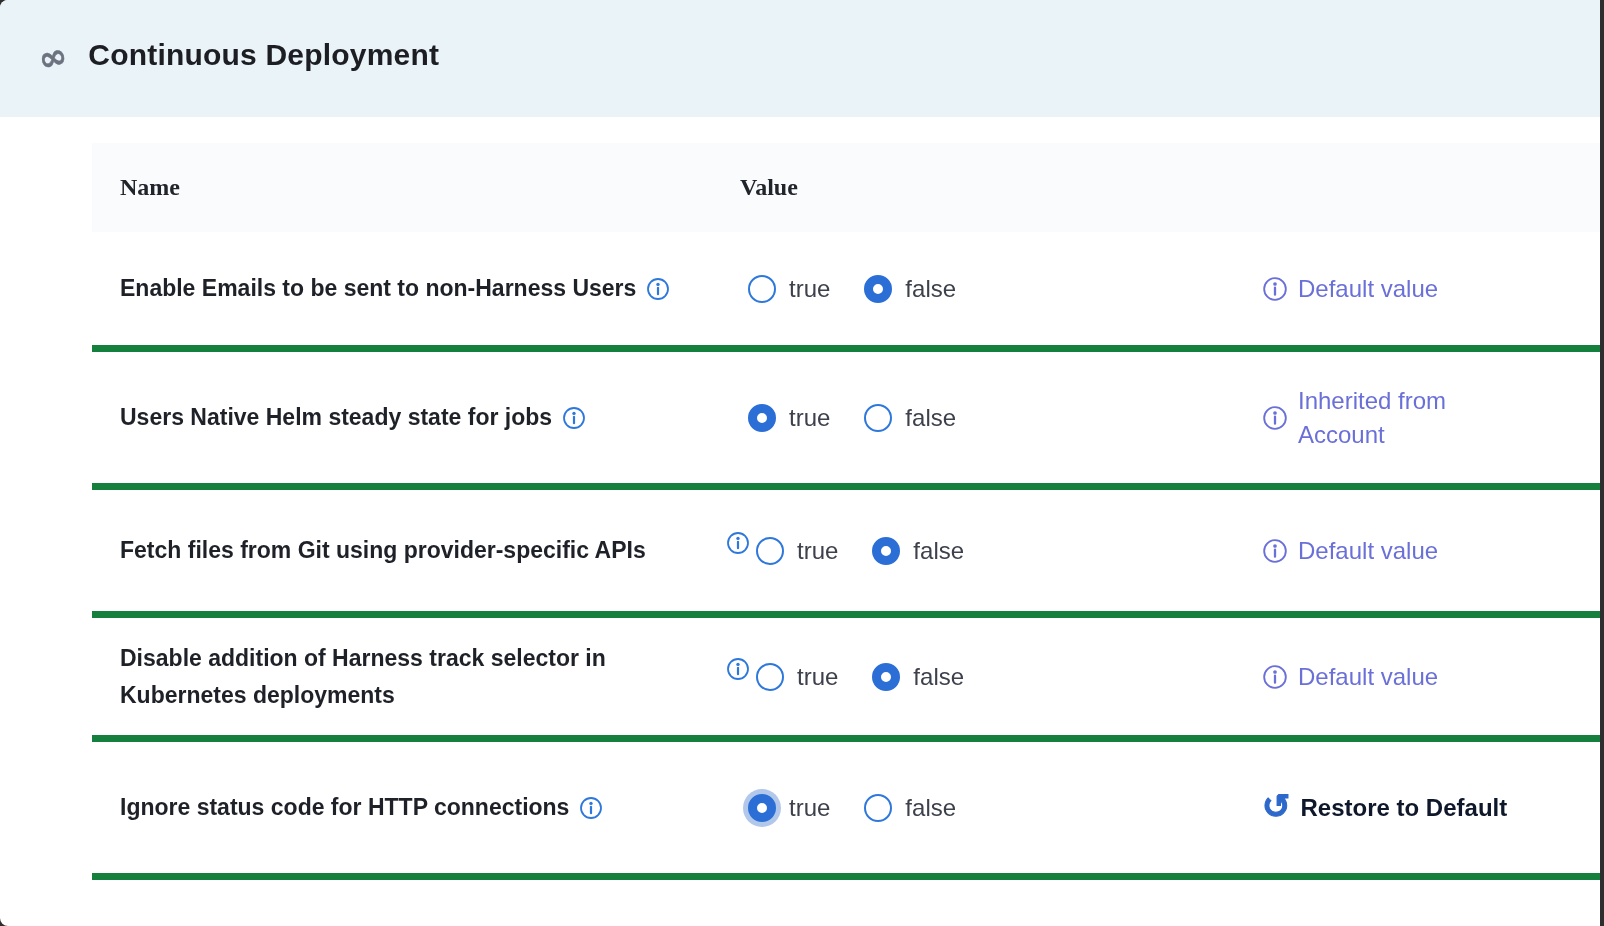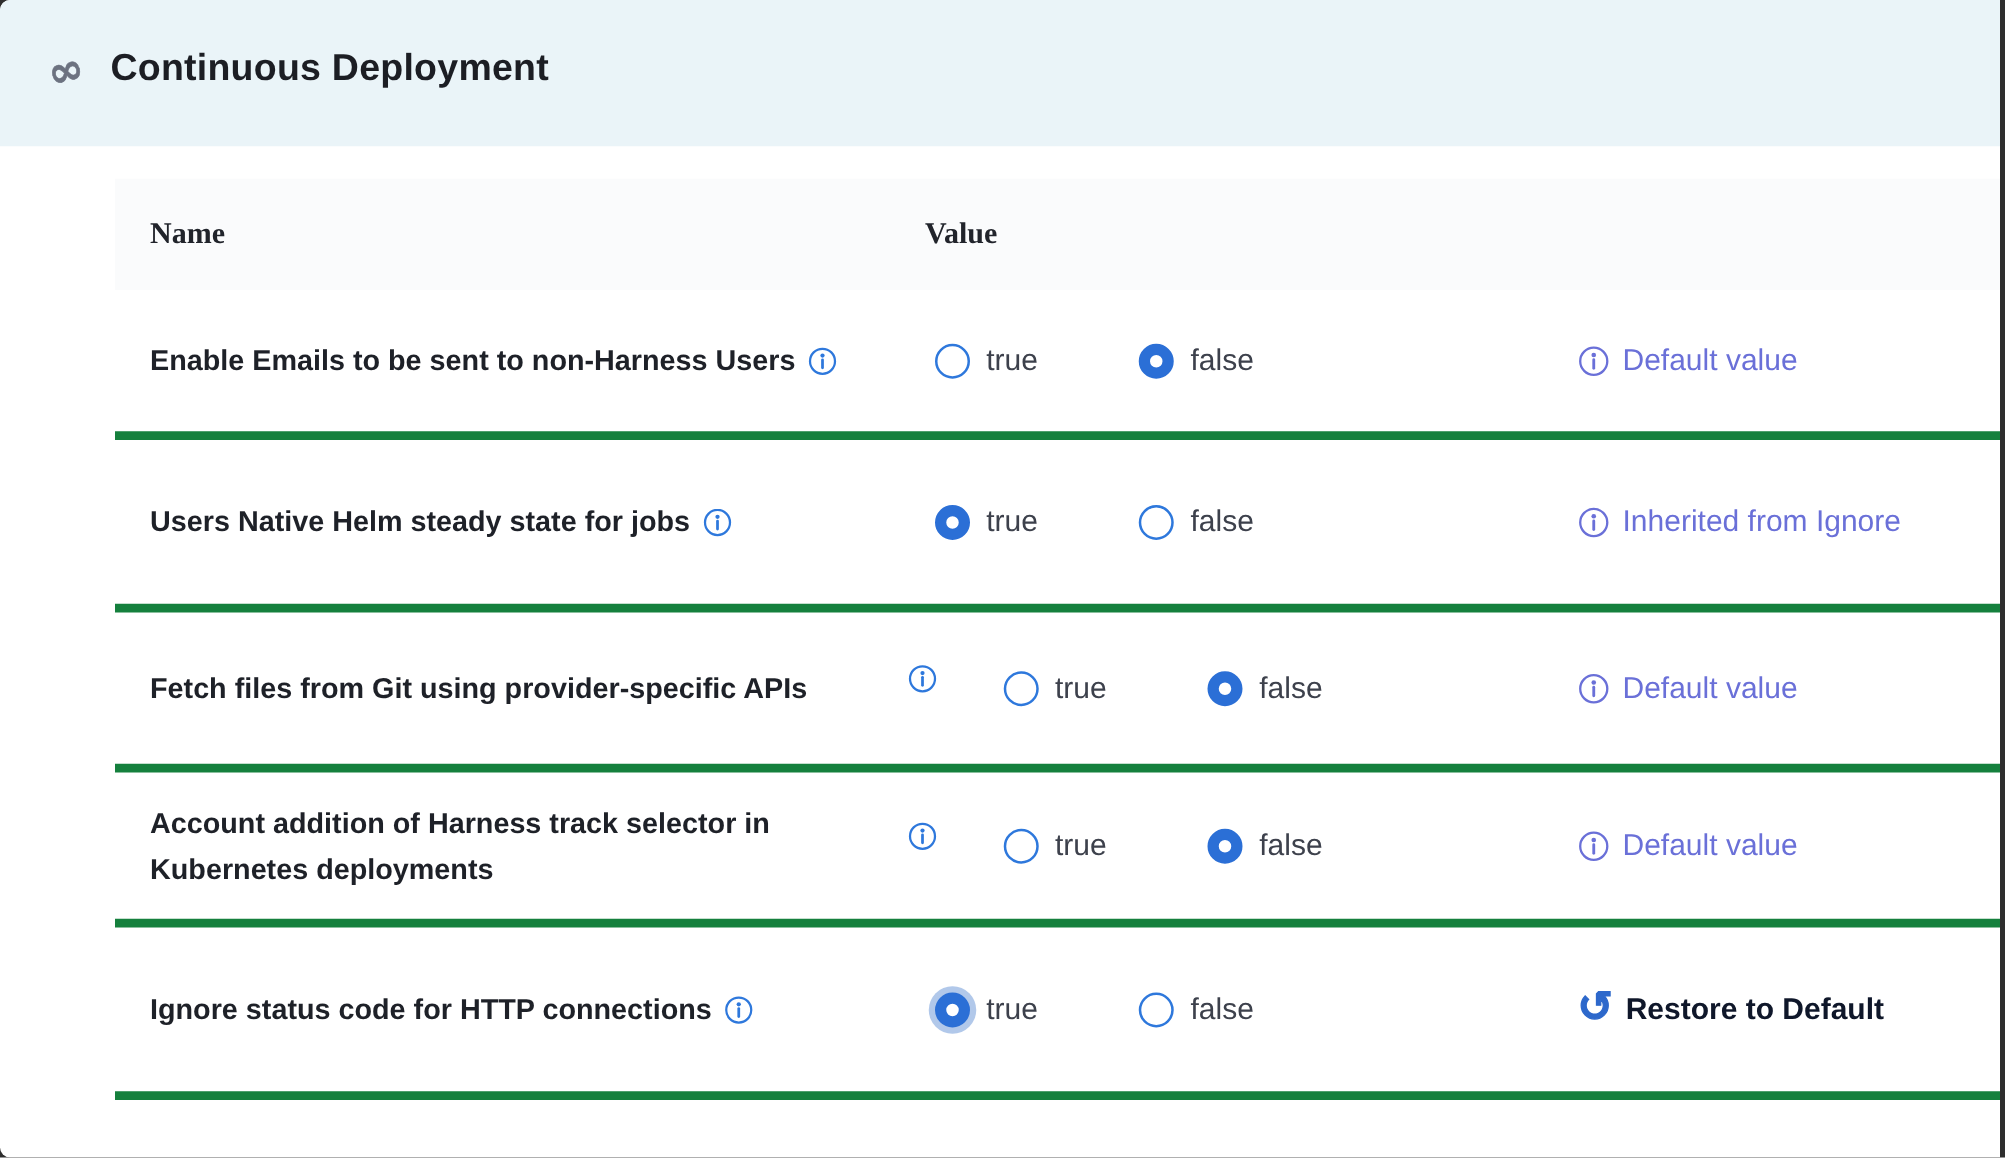--- a/index.html
+++ b/index.html
@@ -86,21 +86,20 @@
     margin-right: 6px;
     color: #2E78DC;
     transform: translateY(-8px);
   }
   .status-info { color: #6A70D8; }
   
   .cell-value {
     display: flex;
     align-items: center;
     padding-left: 8px;
-    gap: 47px;
   }
   .opt {
     display: inline-flex;
     align-items: center;
     margin-right: 34px;
     cursor: pointer;
   }
   .radio {
     width: 28px; height: 28px;
     border-radius: 50%;
@@ -219,21 +218,21 @@
 
     <div class="cell-status">
       <span class="info status-info">
         <svg width="26" height="26" viewBox="0 0 24 24">
           <circle cx="12" cy="12" r="10" fill="none" stroke="currentColor" stroke-width="1.7"></circle>
           <circle cx="12" cy="7.4" r="1.7" fill="currentColor"></circle>
           <path d="M12 10.8 V 17.2" stroke="currentColor" stroke-width="2.1" stroke-linecap="round"></path>
         </svg>
       </span>
 
-      <span class="status-label kind-info">Inherited from Ignore</span>
+      <span class="status-label kind-info">Inherited from Account</span>
     </div>
   </div>
 
   <div class="row" style="min-height: 128px;">
     <div class="cell-name">
       <span class="name-text">Fetch files from Git using provider-specific APIs</span>
 
     </div>
 
     <div class="cell-value">
@@ -262,21 +261,21 @@
           <path d="M12 10.8 V 17.2" stroke="currentColor" stroke-width="2.1" stroke-linecap="round"></path>
         </svg>
       </span>
 
       <span class="status-label kind-info">Default value</span>
     </div>
   </div>
 
   <div class="row" style="min-height: 124px;">
     <div class="cell-name">
-      <span class="name-text">Account addition of Harness track selector in Kubernetes deployments</span>
+      <span class="name-text">Disable addition of Harness track selector in Kubernetes deployments</span>
 
     </div>
 
     <div class="cell-value">
       <span class="info value-info">
         <svg width="24" height="24" viewBox="0 0 24 24">
           <circle cx="12" cy="12" r="10" fill="none" stroke="currentColor" stroke-width="1.8"></circle>
           <circle cx="12" cy="7.4" r="1.7" fill="currentColor"></circle>
           <path d="M12 10.8 V 17.2" stroke="currentColor" stroke-width="2.2" stroke-linecap="round"></path>
         </svg>

